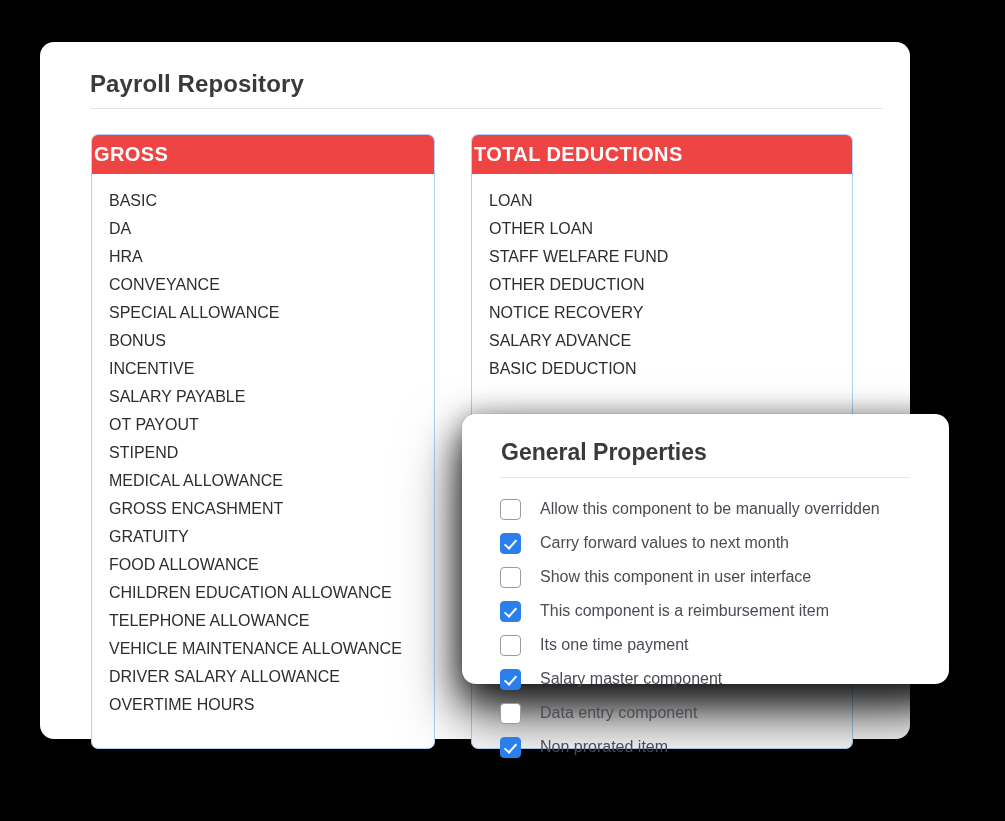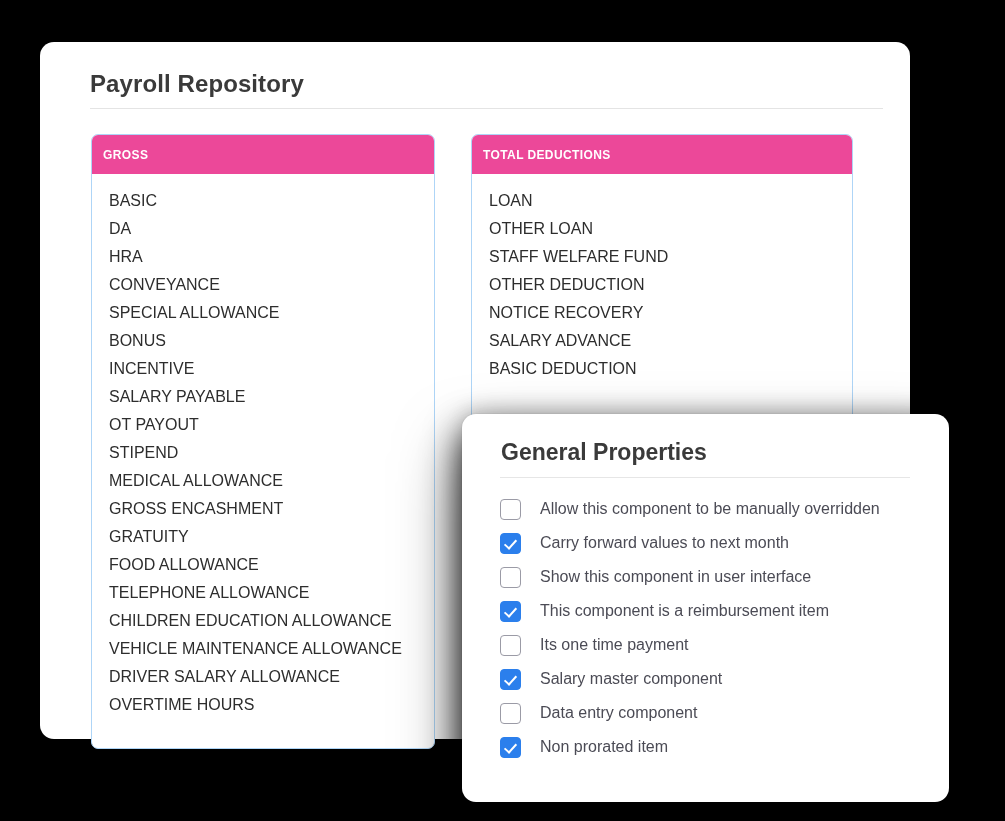--- a/index.html
+++ b/index.html
@@ -73,28 +73,28 @@
 
   #panel-deductions {
     left: 431px;
     top: 92px;
     width: 382px;
     height: 615px;
   }
 
   .panel-header {
     height: 39px;
-    background: #ec4899;
+    background: #ef4444;
     color: #ffffff;
-    font-size: 12px;
+    font-size: 20px;
     font-weight: bold;
     letter-spacing: 0.4px;
     display: flex;
     align-items: center;
-    padding-left: 11px;
+    padding-left: 2px;
   }
 
   .panel-list {
     padding: 13px 0 8px 0;
     list-style: none;
   }
 
   .panel-list li {
     font-size: 16px;
     color: #2d2d2d;
@@ -102,21 +102,21 @@
     padding-left: 17px;
     white-space: nowrap;
   }
 
   
   #props-card {
     position: absolute;
     left: 462px;
     top: 402px;
     width: 487px;
-    height: 388px;
+    height: 270px;
     background: #ffffff;
     border-radius: 14px;
     box-shadow:
       0 0 0 1px rgba(0,0,0,0.03),
       0 16px 36px rgba(0,0,0,0.85),
       0 34px 64px rgba(0,0,0,0.55),
       0 -6px 18px rgba(0,0,0,0.10);
   }
 
   #props-title {
@@ -210,22 +210,22 @@
           <li>SPECIAL ALLOWANCE</li>
           <li>BONUS</li>
           <li>INCENTIVE</li>
           <li>SALARY PAYABLE</li>
           <li>OT PAYOUT</li>
           <li>STIPEND</li>
           <li>MEDICAL ALLOWANCE</li>
           <li>GROSS ENCASHMENT</li>
           <li>GRATUITY</li>
           <li>FOOD ALLOWANCE</li>
+          <li>CHILDREN EDUCATION ALLOWANCE</li>
           <li>TELEPHONE ALLOWANCE</li>
-          <li>CHILDREN EDUCATION ALLOWANCE</li>
           <li>VEHICLE MAINTENANCE ALLOWANCE</li>
           <li>DRIVER SALARY ALLOWANCE</li>
           <li>OVERTIME HOURS</li>
         </ul>
     </div>
 
     <div class="panel" id="panel-deductions">
       <div class="panel-header">TOTAL DEDUCTIONS</div>
       <ul class="panel-list" id="deductions-list">
           <li>LOAN</li>

